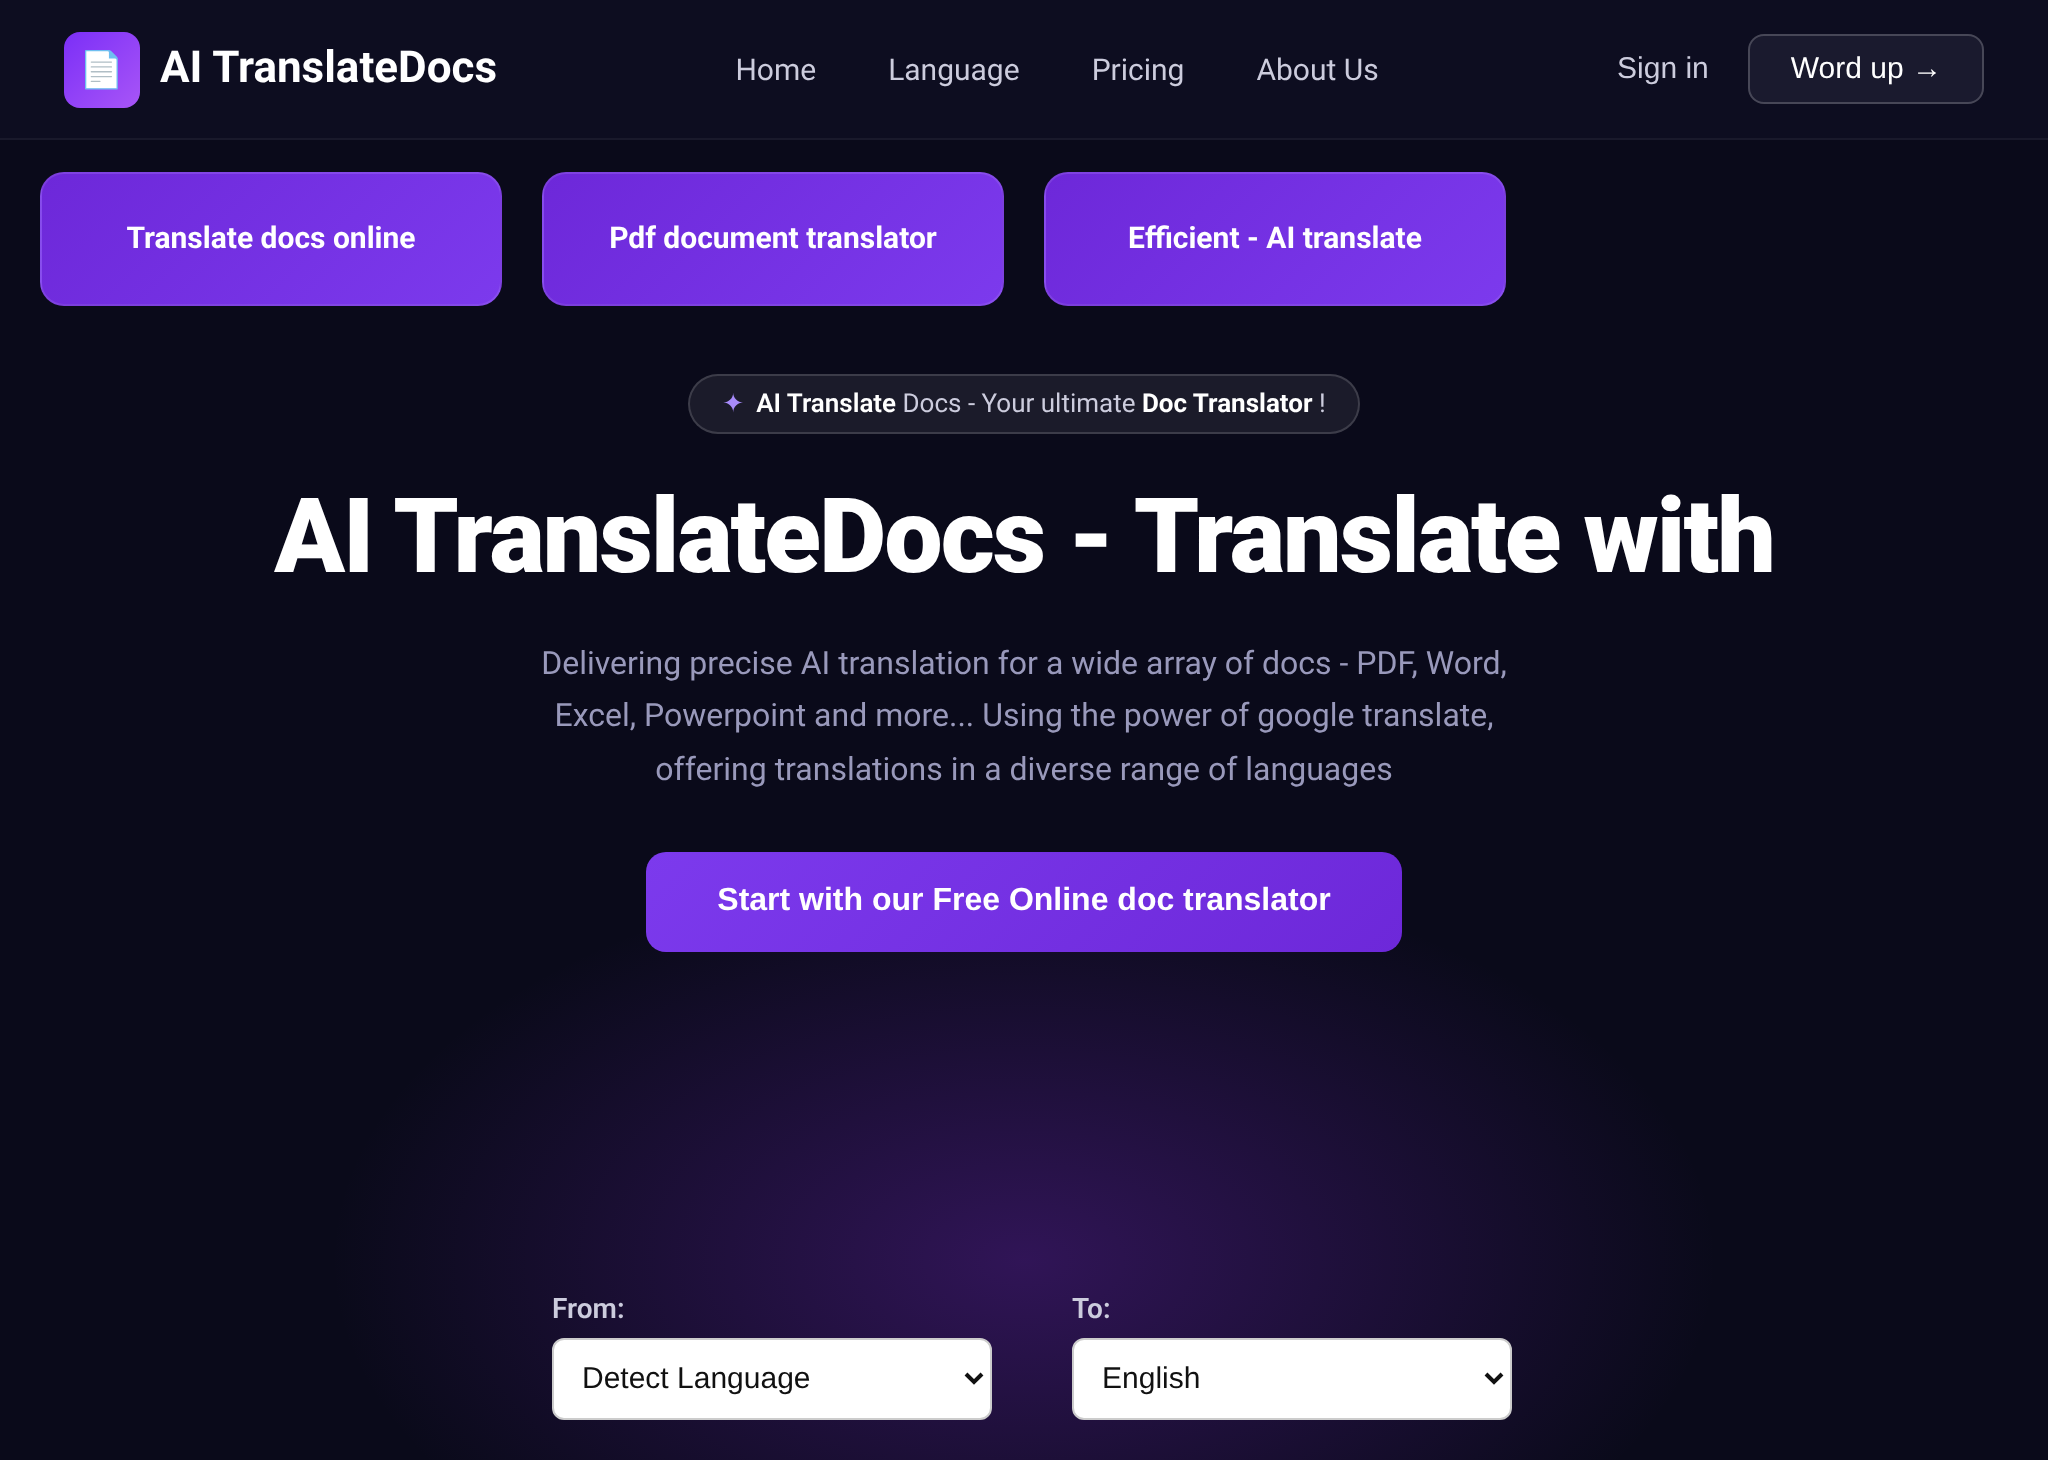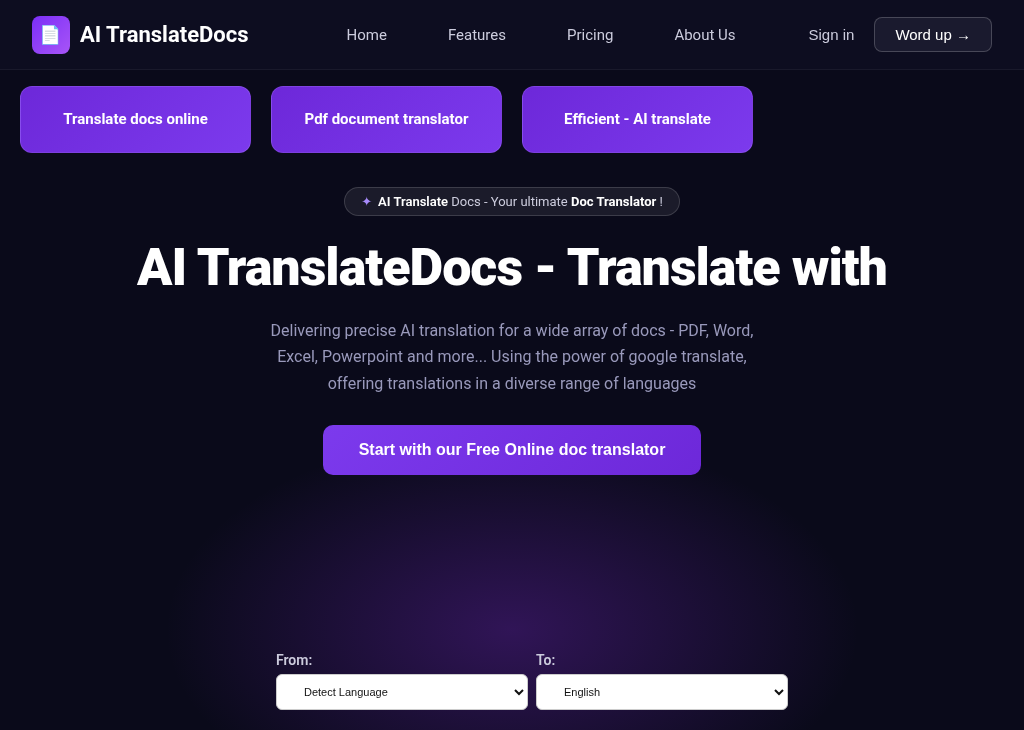--- a/index.html
+++ b/index.html
@@ -68,21 +68,20 @@
       display: flex;
       align-items: center;
       gap: 36px;
     }
 
     .nav-link {
       color: #ccccdd;
       text-decoration: none;
       font-size: 15px;
       cursor: pointer;
-      margin-left: 25px;
     }
 
     .nav-actions {
       display: flex;
       align-items: center;
       gap: 20px;
     }
 
     .btn-signin {
       background: none;
@@ -213,38 +212,38 @@
       font-size: 14px;
       font-weight: 600;
       color: #ccccdd;
     }
 
     .lang-select {
       background-color: #ffffff;
       color: #111111;
       border: 1px solid #cccccc;
       border-radius: 6px;
-      padding: 10px 23px;
-      font-size: 11px;
+      padding: 10px 10px;
+      font-size: 15px;
       cursor: pointer;
       appearance: auto;
-      width: 252px;
+      width: 220px;
     }
   </style>
 </head>
 <body>
 
 <nav class="navbar">
   <div class="nav-logo">
     <div class="nav-logo-icon">📄</div>
     <span class="nav-logo-text">AI TranslateDocs</span>
   </div>
   <div class="nav-links">
     <a class="nav-link">Home</a>
-    <a class="nav-link">Features</a>
+    <a class="nav-link">Language</a>
     <a class="nav-link">Pricing</a>
     <a class="nav-link">About Us</a>
   </div>
   <div class="nav-actions">
     <button class="btn-signin">Sign in</button>
     <button class="btn-signup">Word up →</button>
   </div>
 </nav>
 
 <div class="feature-tiles">

